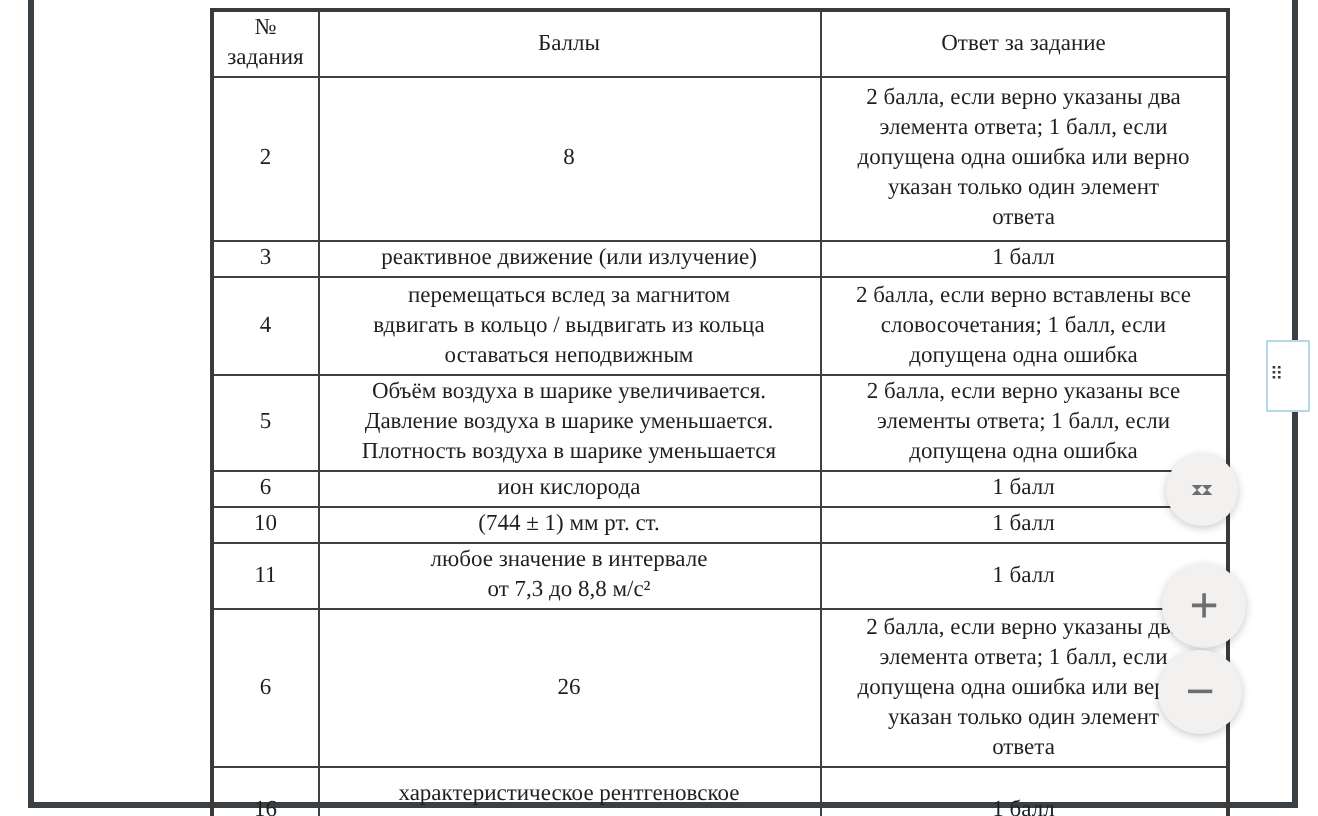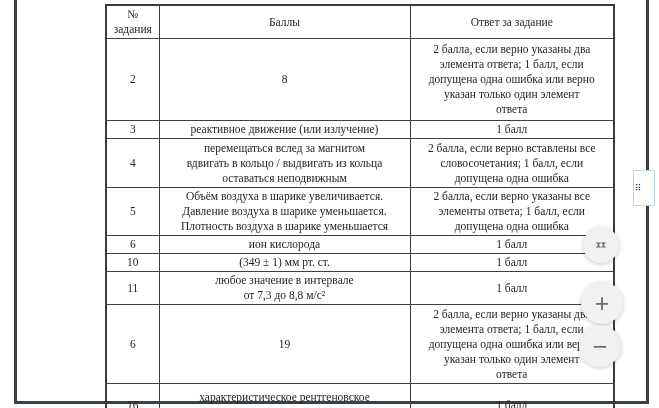--- a/index.html
+++ b/index.html
@@ -125,32 +125,32 @@
 элементы ответа; 1 балл, если
 допущена одна ошибка</td>
   </tr>
   <tr class="h-r6">
     <td>6</td>
     <td>ион кислорода</td>
     <td>1 балл</td>
   </tr>
   <tr class="h-r10">
     <td>10</td>
-    <td>(349 ± 1) мм рт. ст.</td>
+    <td>(744 ± 1) мм рт. ст.</td>
     <td>1 балл</td>
   </tr>
   <tr class="h-r11">
     <td>11</td>
     <td>любое значение в интервале
 от 7,3 до 8,8  м/с²</td>
     <td>1 балл</td>
   </tr>
   <tr class="h-r13">
     <td>6</td>
-    <td class="v-top">19</td>
+    <td class="v-top">26</td>
     <td class="v-top">2 балла, если верно указаны два
 элемента ответа; 1 балл, если
 допущена одна ошибка или верно
 указан только один элемент
 ответа</td>
   </tr>
   <tr class="h-r16">
     <td>16</td>
     <td>характеристическое рентгеновское
 излучение</td>

